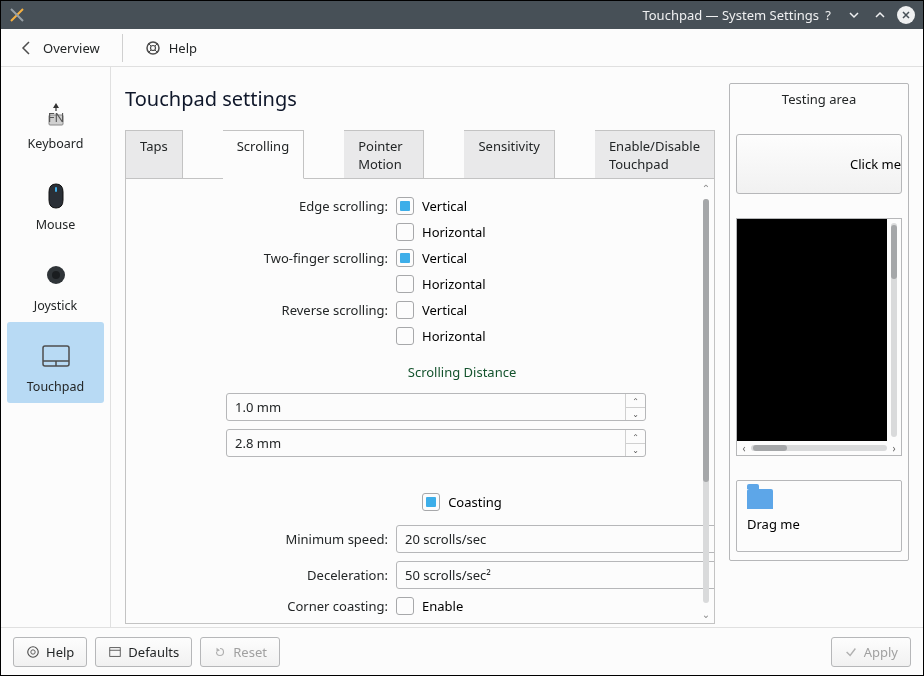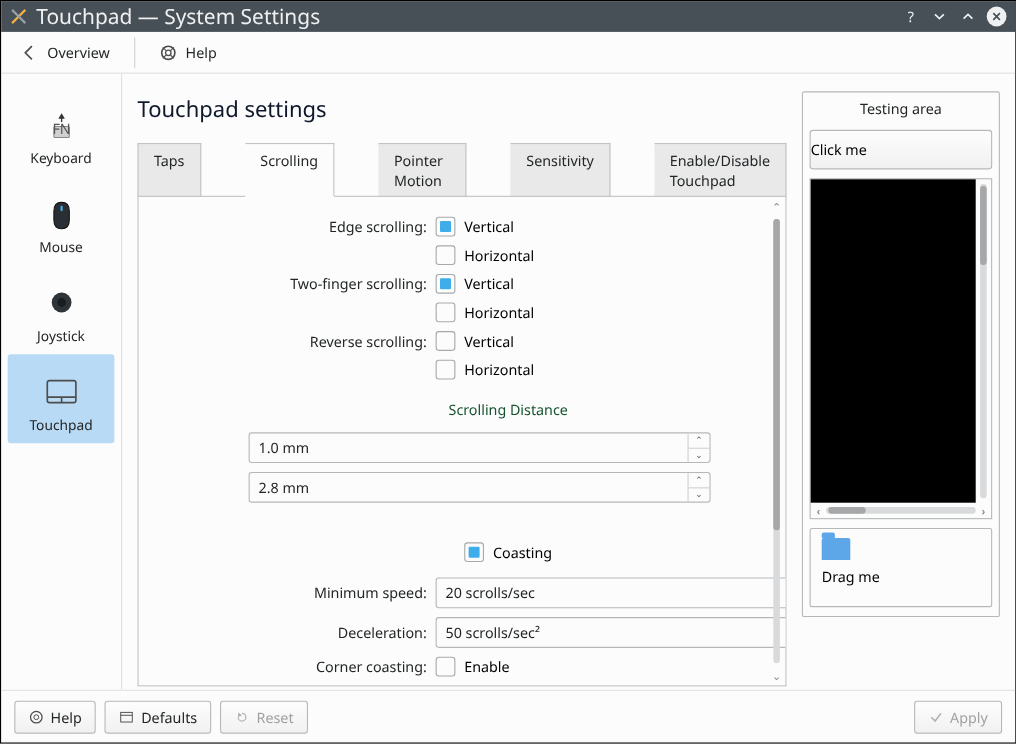--- a/index.html
+++ b/index.html
@@ -1,20 +1,20 @@
 <!DOCTYPE html>
 <html><head>
 <meta charset="utf-8">
 <style>
 * { box-sizing: border-box; margin: 0; padding: 0; font-family: "Noto Sans", "Segoe UI", sans-serif; font-size: 13px; }
 body { background: #fcfcfc; width: 924px; height: 676px; overflow: hidden; border: 1px solid #000; }
 
 .titlebar { height: 28px; background: #475057; color: #eff0f1; display: flex; align-items: center; padding: 0 8px; }
 .titlebar .tool-ico { width: 16px; height: 16px; margin-right: 8px; }
-.titlebar .title { flex: 1; text-align: left; font-size: 19px; }
+.titlebar .title { flex: 1; text-align: right; font-size: 13px; }
 .titlebar .winbtns { display: flex; gap: 8px; align-items: center; }
 .titlebar .winbtn { width: 18px; height: 18px; display: flex; align-items: center; justify-content: center; color: #eff0f1; cursor: pointer; }
 .titlebar .closebtn { background: #eff0f1; border-radius: 50%; color: #475057; }
 
 .toolbar { height: 38px; display: flex; align-items: center; padding: 0 12px; gap: 12px; border-bottom: 1px solid #e0e0e0; }
 .toolbar .tb-btn { display: flex; align-items: center; gap: 8px; color: #232627; cursor: pointer; padding: 4px 6px; }
 .toolbar .tb-sep { width: 1px; height: 28px; background: #d0d0d0; margin: 0 4px; }
 .toolbar svg { width: 16px; height: 16px; }
 
 .content { display: flex; height: calc(100% - 28px - 38px - 48px); }
@@ -52,42 +52,42 @@
 .chk.checked::after { content: ""; width: 10px; height: 10px; background: #3daee9; border-radius: 1px; }
 
 .spin { display: flex; align-items: stretch; border: 1px solid #b6b7b9; border-radius: 3px; overflow: hidden; width: 420px; height: 28px; background: #fcfcfc; }
 .spin .val { flex: 1; padding: 0 8px; display: flex; align-items: center; color: #232627; }
 .spin .btns { width: 20px; display: flex; flex-direction: column; border-left: 1px solid #d0d0d0; }
 .spin .btns div { flex: 1; display: flex; align-items: center; justify-content: center; color: #555; cursor: pointer; font-size: 8px; }
 .spin .btns div:first-child { border-bottom: 1px solid #d0d0d0; }
 
 .testing { width: 180px; display: flex; flex-direction: column; margin-top: 2px; }
 .testing .thead { text-align: center; padding: 6px 0 10px; color: #232627; }
-.testing .clickbtn { border: 1px solid #b6b7b9; border-radius: 3px; padding: 8px 0; text-align: left; background: linear-gradient(#fdfdfd,#f1f1f1); margin: 0 6px 8px; cursor: pointer; }
+.testing .clickbtn { border: 1px solid #b6b7b9; border-radius: 3px; padding: 20px 0; text-align: right; background: linear-gradient(#fdfdfd,#f1f1f1); margin: 0 6px 8px; cursor: pointer; }
 .testarea { border: 1px solid #b6b7b9; margin: 0 6px 8px; flex: 1; display: flex; flex-direction: column; min-height: 0; }
 .testarea .canvasrow { display: flex; flex: 1; min-height: 0; }
 .testarea .canvas { background: #000; flex: 1; }
 .testarea .vsb { width: 14px; display: flex; flex-direction: column; align-items: center; }
 .testarea .vsb .track { flex: 1; width: 6px; background: #d9dadb; border-radius: 3px; margin: 4px 0; position: relative; }
 .testarea .vsb .thumb { position: absolute; top: 2px; height: 25%; width: 100%; background: #a5a7a9; border-radius: 3px; }
 .testarea .hsb { height: 14px; display: flex; align-items: center; }
 .testarea .hsb .arrow { width: 14px; text-align: center; color: #666; font-size: 10px; }
 .testarea .hsb .track { flex: 1; height: 6px; background: #d9dadb; border-radius: 3px; position: relative; }
 .testarea .hsb .thumb { position: absolute; left: 2px; width: 25%; height: 100%; background: #a5a7a9; border-radius: 3px; }
 .dragbox { border: 1px solid #b6b7b9; margin: 0 6px; padding: 8px 10px 18px; border-radius: 2px; }
 .dragbox .fld { width: 26px; height: 20px; background: #5da6e8; border-radius: 2px 2px 0 0; position: relative; margin-bottom: 6px; }
 .dragbox .fld::before { content: ""; position: absolute; top: -5px; left: 0; width: 12px; height: 5px; background: #5da6e8; border-radius: 2px 2px 0 0; }
 
 .footer { height: 48px; border-top: 1px solid #e0e0e0; display: flex; align-items: center; padding: 0 12px; gap: 8px; }
 .footer .btn { border: 1px solid #b6b7b9; border-radius: 3px; padding: 5px 12px; background: linear-gradient(#fdfdfd,#f1f1f1); display: flex; align-items: center; gap: 6px; cursor: pointer; color: #232627; }
 .footer .btn.disabled { color: #a0a0a0; cursor: default; }
 .footer .spacer { flex: 1; }
 .footer svg { width: 14px; height: 14px; }
 
-.testing-outer { border: 1px solid #b6b7b9; border-radius: 2px; padding-bottom: 8px; display: flex; flex-direction: column; height: 478px; }
+.testing-outer { border: 1px solid #b6b7b9; border-radius: 2px; padding-bottom: 8px; display: flex; flex-direction: column; height: 478px; gap: 16px; }
 </style>
 </head>
 <body>
 
 <div class="titlebar">
   <span class="tool-ico">
     <svg viewBox="0 0 16 16">
         <path d="M2 14 L8 8 M8 8 L14 2" stroke="#f5b041" stroke-width="2" fill="none"></path>
         <path d="M2 2 L8 8 M8 8 L14 14" stroke="#98a0a6" stroke-width="2" fill="none"></path>
       </svg>

